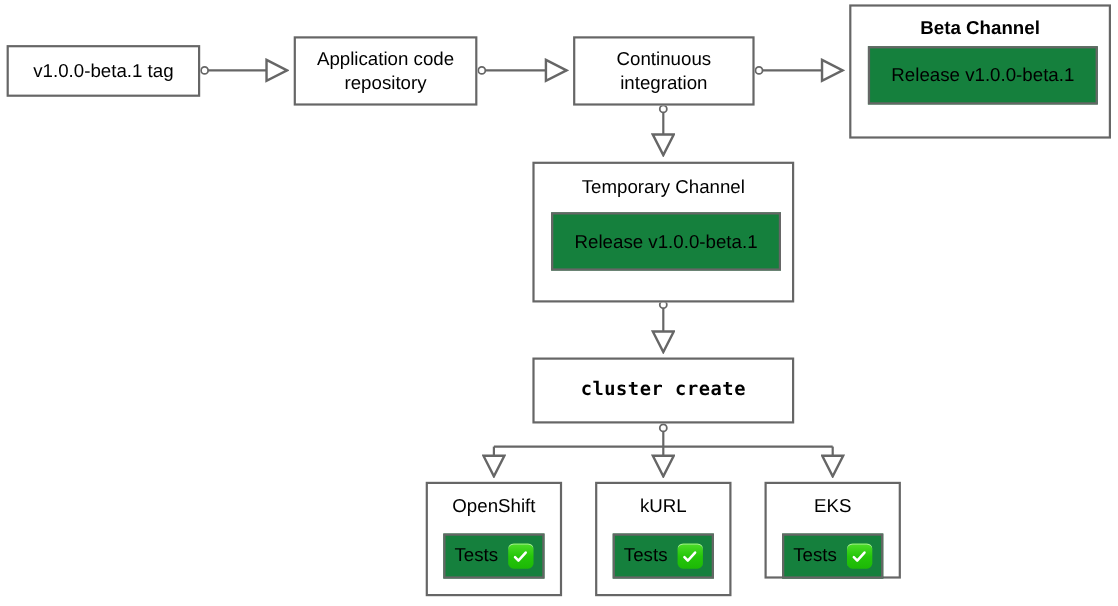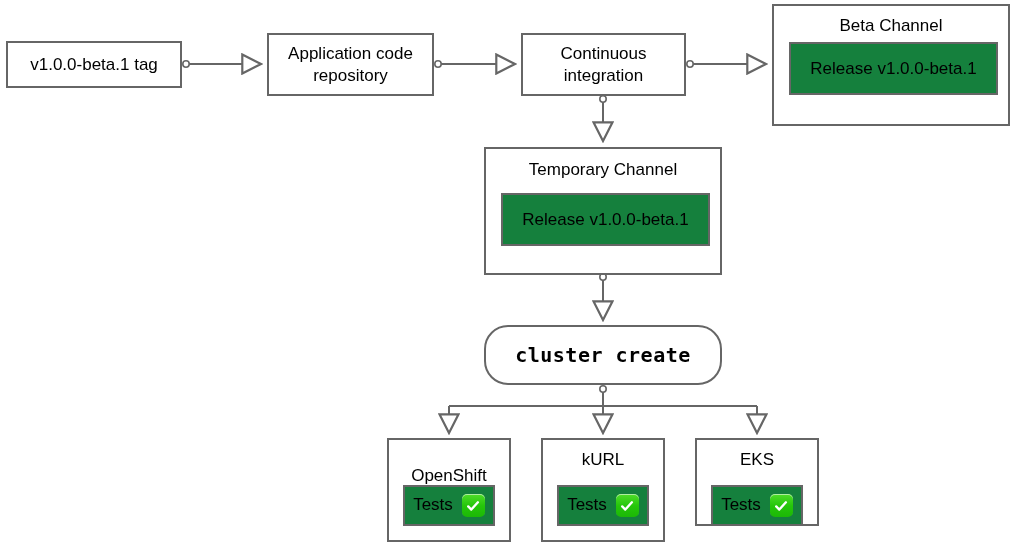--- a/index.html
+++ b/index.html
@@ -58,23 +58,22 @@
     border: 2px solid #666666;
     display: flex;
     align-items: center;
     justify-content: center;
     font-size: 17px;
     color: #000000;
   }
   .mono-node {
     font-family: "DejaVu Sans Mono", "Liberation Mono", monospace;
     font-weight: bold;
-    font-size: 20px;
+    font-size: 17px;
     letter-spacing: 0.5px;
-    border-radius: 24px;
   }
   .tests-row {
     display: flex;
     align-items: flex-start;
     justify-content: center;
     gap: 9px;
   }
   .tests-label {
     font-size: 17px;
     color: #000000;
@@ -136,39 +135,39 @@
 
   <div class="node" style="left:267px; top:33px; width:167px; height:63px;">
     <span>Application code repository</span>
   </div>
 
   <div class="node" style="left:521px; top:33px; width:165px; height:63px;">
     <span>Continuous integration</span>
   </div>
 
   <div class="node group-node" style="left:772px; top:4px; width:238px; height:122px;">
-    <div class="group-title" style="top:9px;">Beta Channel</div>
+    <div class="group-title" style="top:9px;font-weight:bold;">Beta Channel</div>
     <div class="inner-box" style="left:15px; top:36px; width:209px; height:53px;">
       <span>Release v1.0.0-beta.1</span>
     </div>
   </div>
 
   <div class="node group-node" style="left:484px; top:147px; width:238px; height:128px;">
     <div class="group-title" style="top:10px;">Temporary Channel</div>
     <div class="inner-box" style="left:15px; top:44px; width:209px; height:53px;">
       <span>Release v1.0.0-beta.1</span>
     </div>
   </div>
 
   <div class="node mono-node" style="left:484px; top:325px; width:238px; height:60px;">
     <span>cluster create</span>
   </div>
 
   <div class="node group-node" style="left:387px; top:438px; width:124px; height:104px;">
-    <div class="group-title" style="top:9px;margin-top:16px;">OpenShift</div>
+    <div class="group-title" style="top:9px;">OpenShift</div>
     <div class="inner-box" style="left:14px; top:45px; width:92px; height:41px;">
       <span class="tests-row">
         <span class="tests-label">Tests</span>
         <span class="check-badge">
           <svg width="16" height="16" viewBox="0 0 16 16" aria-hidden="true">
             <path d="M3.2 8.4 L6.3 11.6 L12.9 4.3" fill="none" stroke="#ffffff" stroke-width="2.3" stroke-linecap="round" stroke-linejoin="round"></path>
           </svg>
         </span>
       </span>
     </div>

